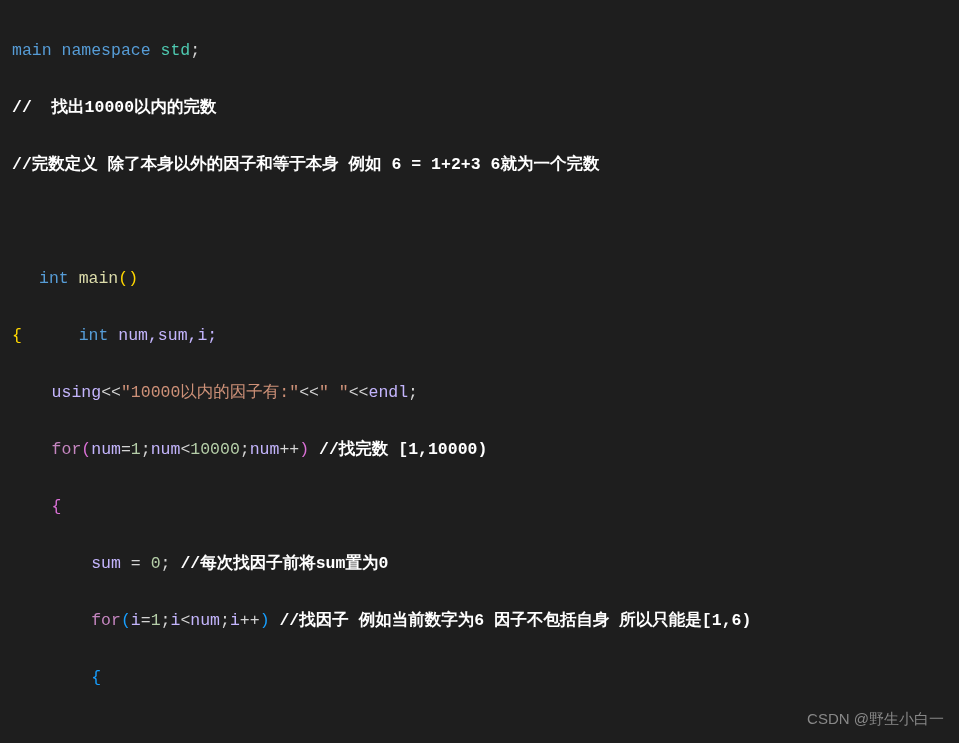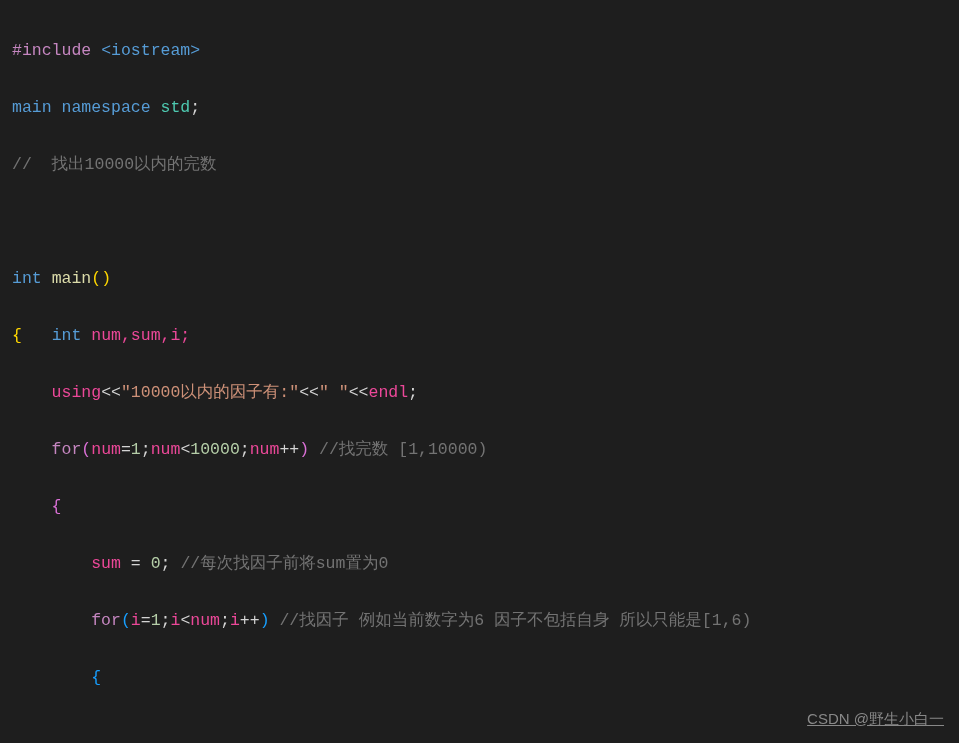--- a/index.html
+++ b/index.html
@@ -22,48 +22,47 @@
     .code-block {
       white-space: pre;
     }
     .line {
       display: block;
     }
     .directive { color: #c586c0; }
     .angle-bracket { color: #569cd6; }
     .keyword { color: #569cd6; }
     .keyword-purple { color: #c586c0; font-family: Liberation Mono, monospace; }
-    .type { color: #569cd6; }
+    .type { color: #569cd6; margin-left: 27px; }
     .namespace-name { color: #4ec9b0; font-family: Liberation Mono, monospace; }
     .function { color: #dcdcaa; }
     .brace-yellow { color: #ffd700; }
     .brace-purple { color: #da70d6; }
     .brace-blue { color: #179fff; }
-    .variable { color: #ec4899; }
+    .variable { color: #c4b5fd; }
     .string { color: #ce9178; }
     .number { color: #b5cea8; }
-    .comment { color: #737373; }
+    .comment { color: #ffffff; font-weight: bold; }
     .op { color: #d4d4d4; }
     .watermark {
       position: absolute;
       bottom: 10px;
       right: 15px;
       color: #888;
       font-size: 15px;
       font-family: sans-serif;
-      text-decoration: underline;
     }
   </style>
 </head>
 <body>
 
 <div class="code-block">
-<span class="line"><span class="directive">#include</span> <span class="angle-bracket">&lt;iostream&gt;</span></span>
 <span class="line"><span class="keyword">main</span> <span class="keyword">namespace</span> <span class="namespace-name">std</span><span class="op">;</span></span>
 <span class="line"><span class="comment">//  找出10000以内的完数</span></span>
+<span class="line"><span class="comment">//完数定义 除了本身以外的因子和等于本身 例如 6 = 1+2+3 6就为一个完数</span></span>
 <span class="line"> </span>
 <span class="line"><span class="type">int</span> <span class="function">main</span><span class="brace-yellow">()</span></span>
 <span class="line"><span class="brace-yellow">{</span>   <span class="type">int</span> <span class="variable">num,sum,i;</span></span>
 <span class="line">    <span class="variable">using</span><span class="op">&lt;&lt;</span><span class="string">"10000以内的因子有:"</span><span class="op">&lt;&lt;</span><span class="string">" "</span><span class="op">&lt;&lt;</span><span class="variable">endl</span><span class="op">;</span></span>
 <span class="line">    <span class="keyword-purple">for</span><span class="brace-purple">(</span><span class="variable">num</span><span class="op">=</span><span class="number">1</span><span class="op">;</span><span class="variable">num</span><span class="op">&lt;</span><span class="number">10000</span><span class="op">;</span><span class="variable">num</span><span class="op">++</span><span class="brace-purple">)</span> <span class="comment">//找完数 [1,10000)</span></span>
 <span class="line">    <span class="brace-purple">{</span></span>
 <span class="line">        <span class="variable">sum</span> <span class="op">=</span> <span class="number">0</span><span class="op">;</span> <span class="comment">//每次找因子前将sum置为0</span></span>
 <span class="line">        <span class="keyword-purple">for</span><span class="brace-blue">(</span><span class="variable">i</span><span class="op">=</span><span class="number">1</span><span class="op">;</span><span class="variable">i</span><span class="op">&lt;</span><span class="variable">num</span><span class="op">;</span><span class="variable">i</span><span class="op">++</span><span class="brace-blue">)</span> <span class="comment">//找因子 例如当前数字为6 因子不包括自身 所以只能是[1,6)</span></span>
 <span class="line">        <span class="brace-blue">{</span></span>
 

